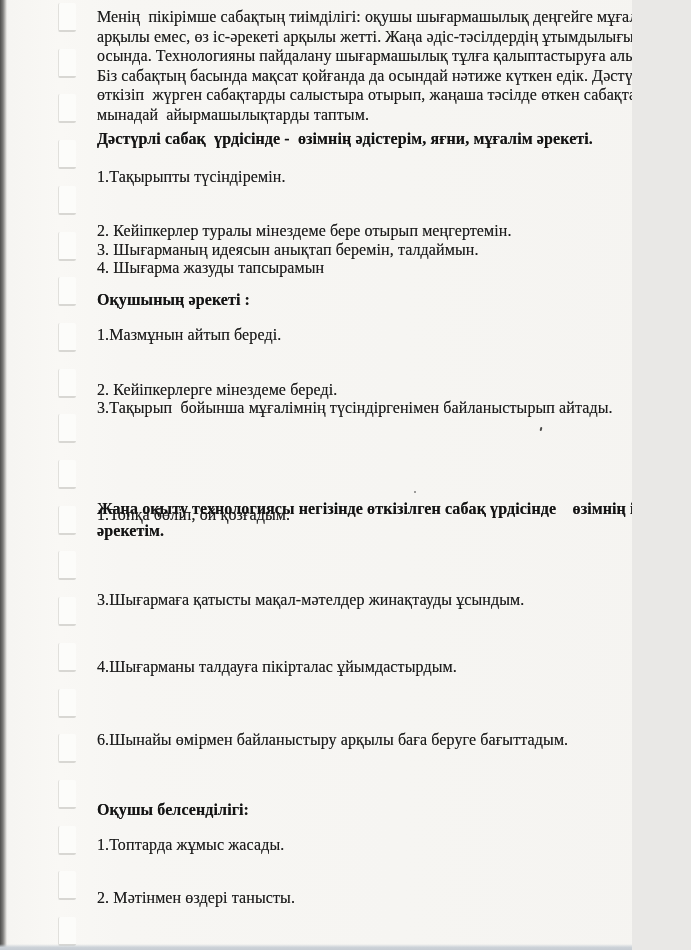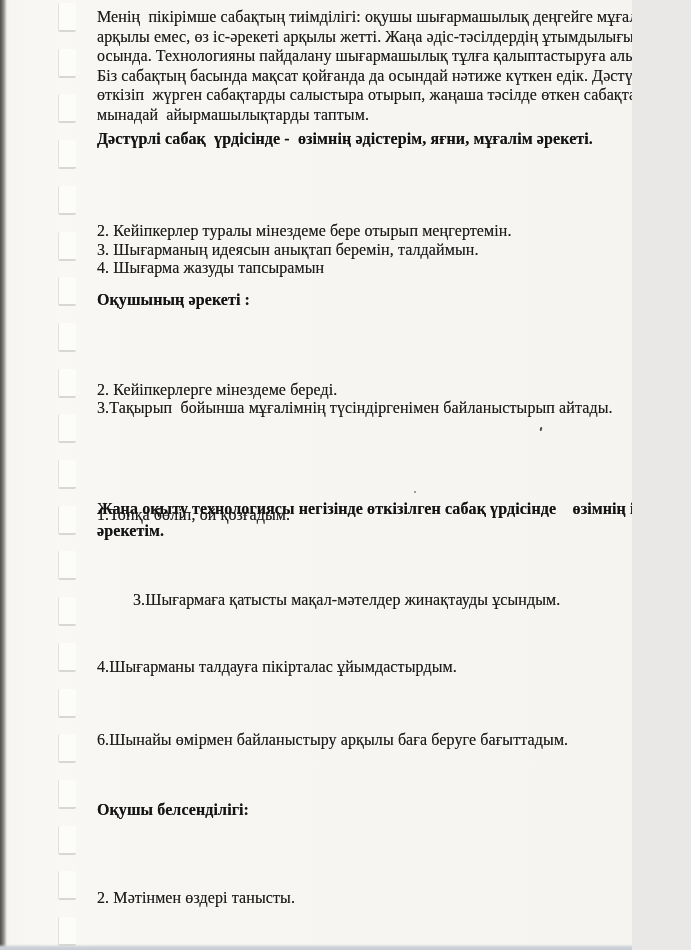--- a/index.html
+++ b/index.html
@@ -100,36 +100,39 @@
     </div>
 
   <div class="txt" style="top:7px;">Менің  пікірімше сабақтың тиімділігі: оқушы шығармашылық деңгейге мұғалім
 арқылы емес, өз іс-әрекеті арқылы жетті. Жаңа әдіс-тәсілдердің ұтымдылығы да
 осында. Технологияны пайдалану шығармашылық тұлға қалыптастыруға алып келеді.
 Біз сабақтың басында мақсат қойғанда да осындай нәтиже күткен едік. Дәстүрлі
 өткізіп  жүрген сабақтарды салыстыра отырып, жаңаша тәсілде өткен сабақтан
 мынадай  айырмашылықтарды таптым.</div>
 
   <div class="txt hd" style="top:129px;">Дәстүрлі сабақ  үрдісінде -  өзімнің әдістерім, яғни, мұғалім әрекеті.</div>
+  <div class="txt" style="top:167px;">1.Тақырыпты түсіндіремін.</div>
   <div class="txt" style="top:221px;">2. Кейіпкерлер туралы мінездеме бере отырып меңгертемін.</div>
   <div class="txt" style="top:240px;">3. Шығарманың идеясын анықтап беремін, талдаймын.</div>
   <div class="txt" style="top:258px;">4. Шығарма жазуды тапсырамын</div>
 
   <div class="txt hd" style="top:290px;">Оқушының әрекеті :</div>
+  <div class="txt" style="top:325px;">1.Мазмұнын айтып береді.</div>
   <div class="txt" style="top:380px;">2. Кейіпкерлерге мінездеме береді.</div>
   <div class="txt" style="top:398px;">3.Тақырып  бойынша мұғалімнің түсіндіргенімен байланыстырып айтады.</div>
 
   <div class="txt hd hd2" style="top:450px;margin-top:48px;">Жаңа оқыту технологиясы негізінде өткізілген сабақ үрдісінде    өзімнің іс-
 әрекетім.</div>
   <div class="txt" style="top:505px;">1.Топқа бөліп, ой қозғадым.</div>
-  <div class="txt" style="top:590px;margin-left:36px;">3.Шығармаға қатысты мақал-мәтелдер жинақтауды ұсындым.</div>
+  <div class="txt" style="top:590px;">3.Шығармаға қатысты мақал-мәтелдер жинақтауды ұсындым.</div>
   <div class="txt" style="top:657px;">4.Шығарманы талдауға пікірталас ұйымдастырдым.</div>
   <div class="txt" style="top:730px;text-align:center;">6.Шынайы өмірмен байланыстыру арқылы баға беруге бағыттадым.</div>
 
   <div class="txt hd" style="top:800px;">Оқушы белсенділігі:</div>
+  <div class="txt" style="top:835px;">1.Топтарда жұмыс жасады.</div>
   <div class="txt" style="top:888px;">2. Мәтінмен өздері танысты.</div>
 
   <div class="speck speck-a"></div>
   <div class="speck speck-b"></div>
   <div class="speck speck-c"></div>
 
   <div class="edge-left"></div>
   <div class="edge-bottom"></div>
 </div>
 

